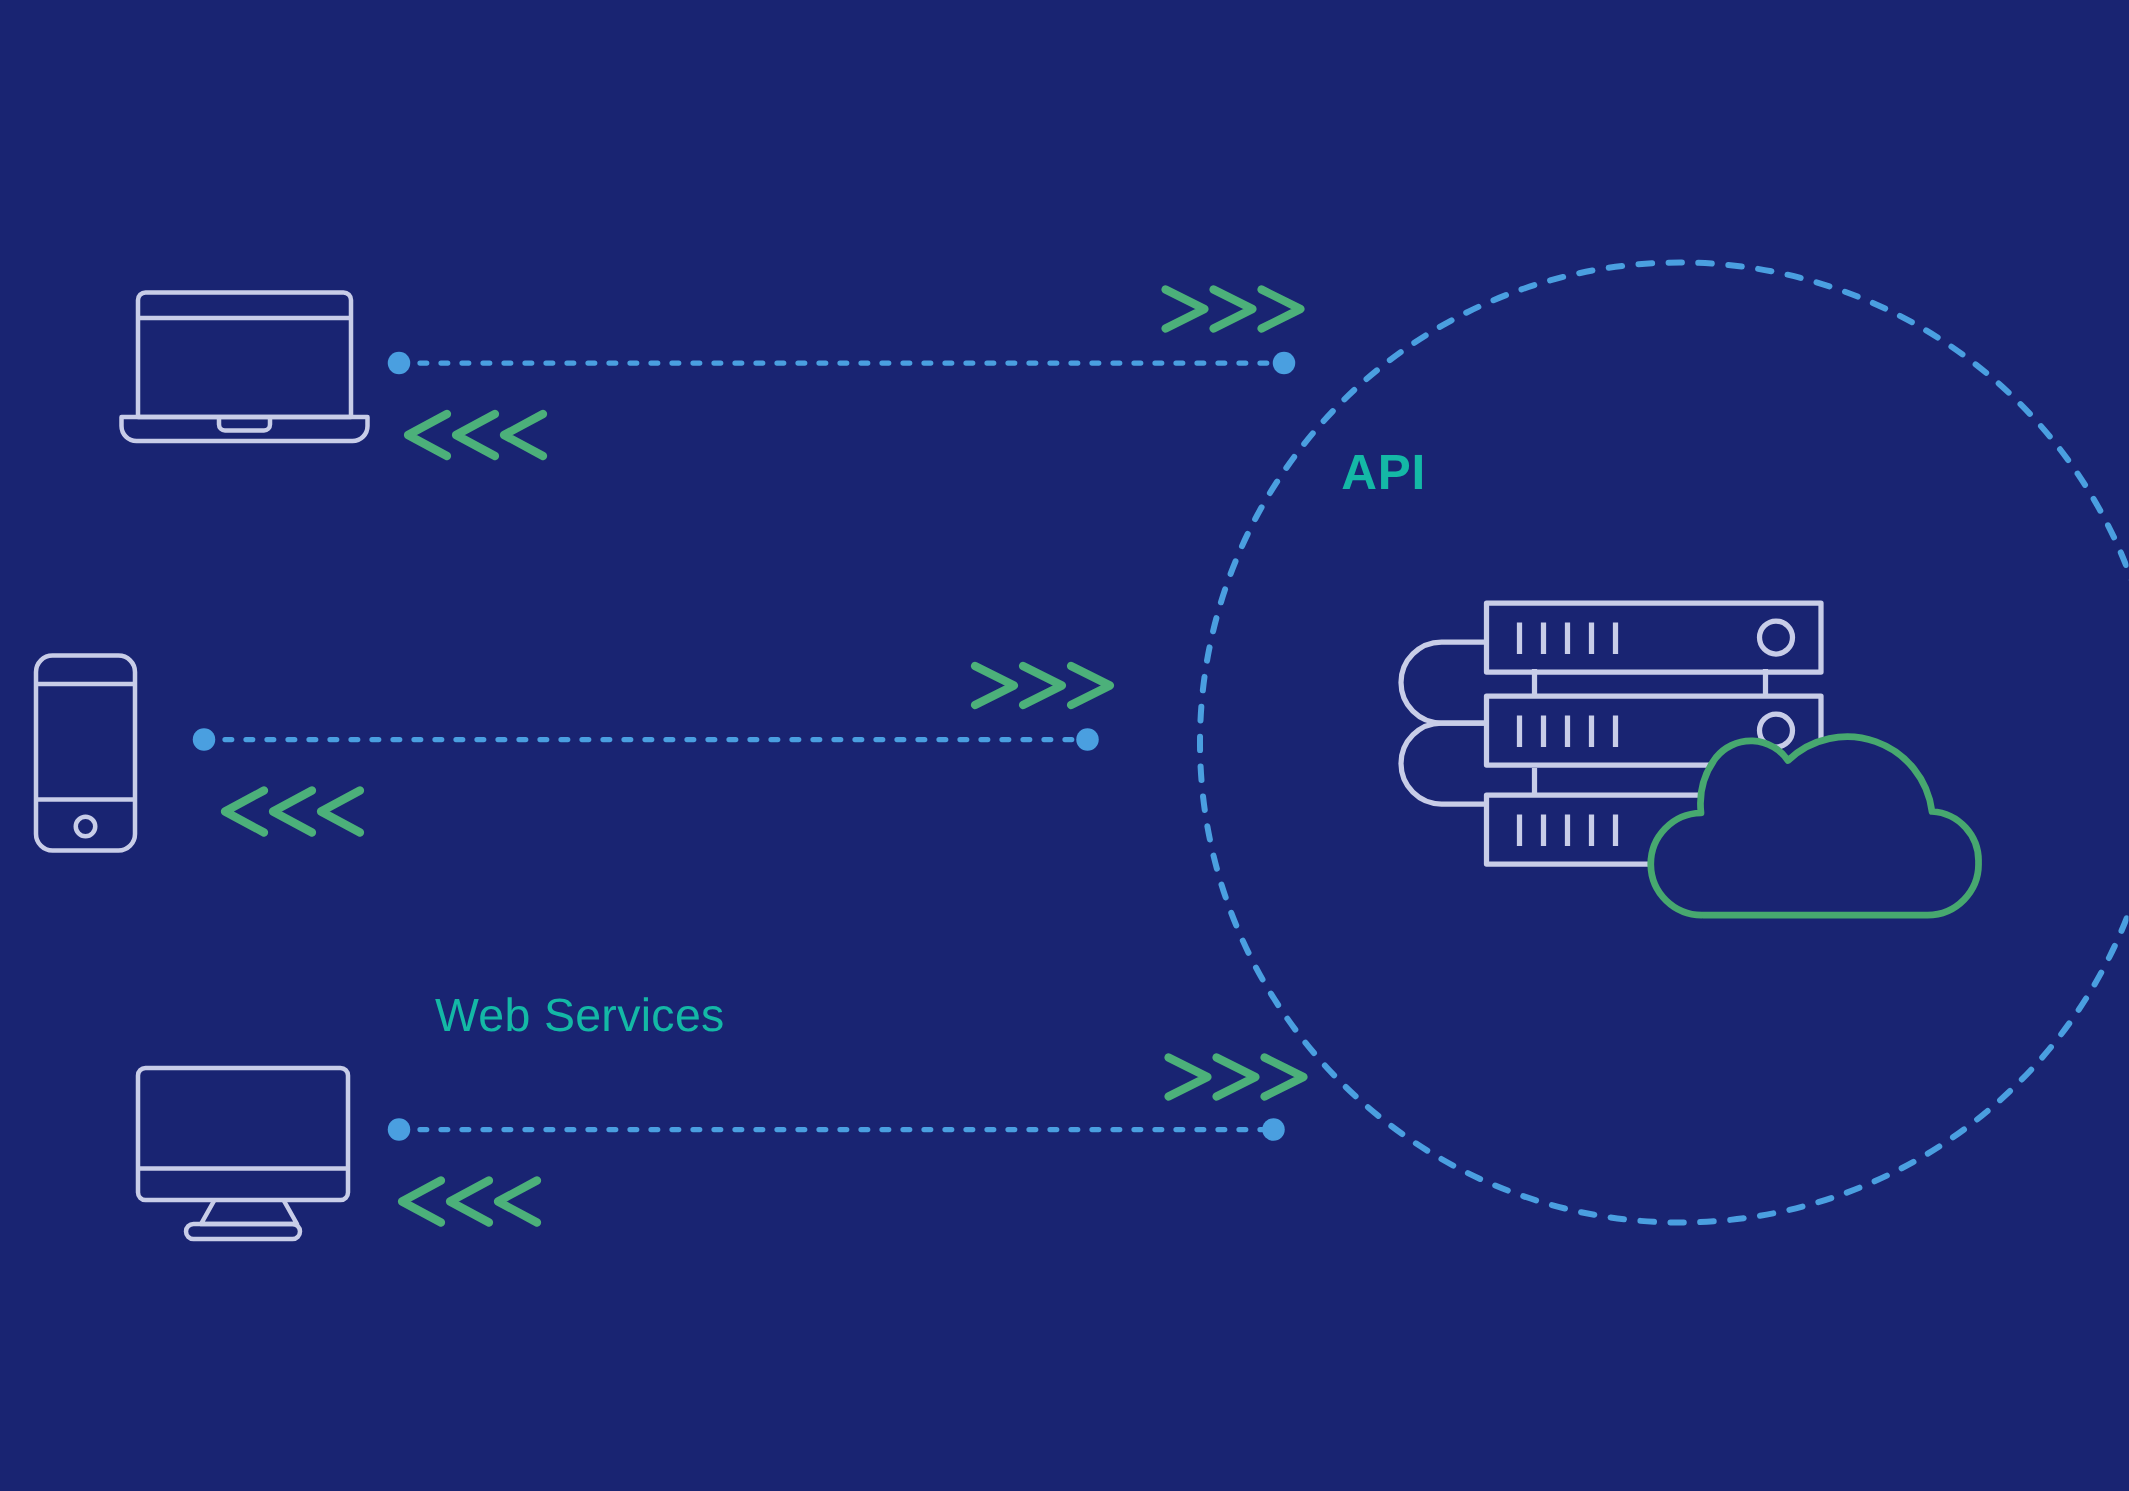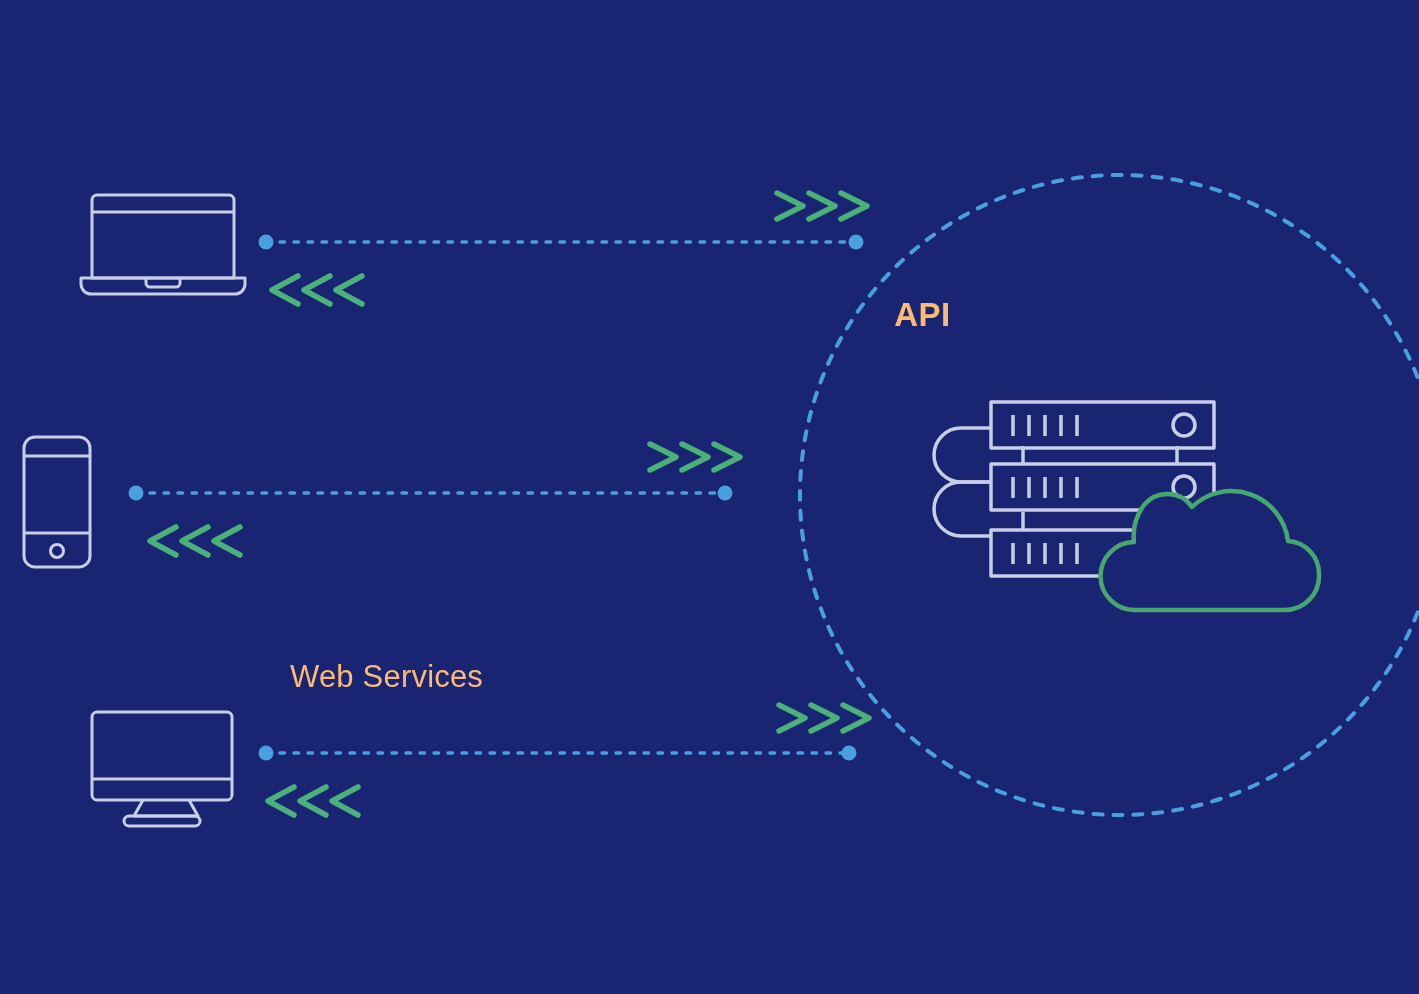--- a/index.html
+++ b/index.html
@@ -17,21 +17,21 @@
   }
   #stage svg.layer {
     position: absolute;
     left: 0;
     top: 0;
     width: 1419px;
     height: 994px;
   }
   .label {
     position: absolute;
-    color: #fdba74;
+    color: #14b8a6;
     white-space: nowrap;
     pointer-events: none;
   }
   #api-label {
     left: 0;
     top: 296px;
     width: 1419px;
     text-align: center;
     font-size: 33px;
     font-weight: bold;

